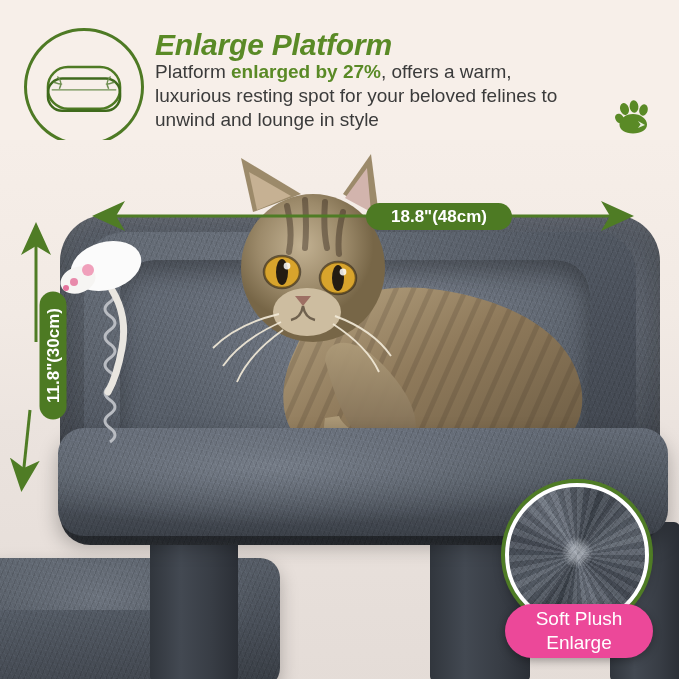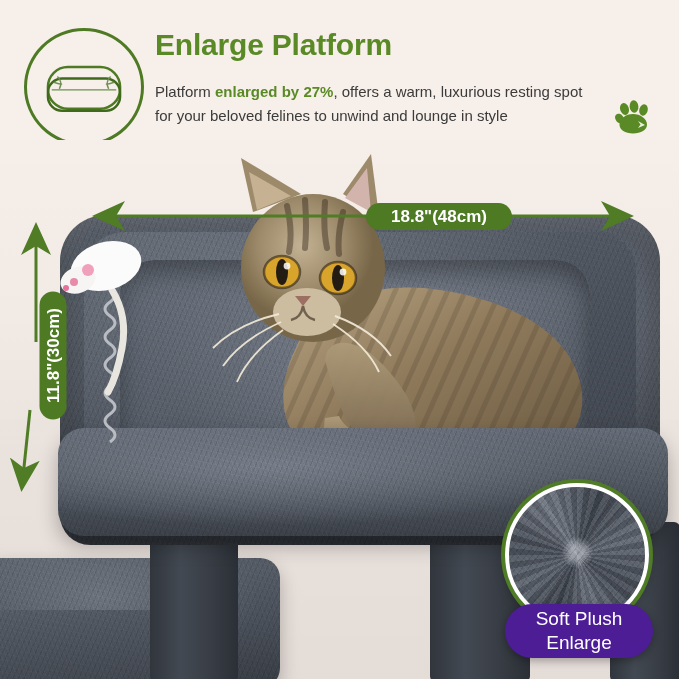--- a/index.html
+++ b/index.html
@@ -16,24 +16,25 @@
     position:absolute;left:24px;top:28px;width:120px;height:118px;
     border:3px solid #4e7a24;border-radius:50%;
     box-sizing:border-box;
   }
   .hdr-icon svg{position:absolute;left:0;top:0;width:100%;height:100%;}
 
   .hdr-title{
     position:absolute;left:155px;top:28px;
     font-size:30px;font-weight:bold;color:#5a8a26;letter-spacing:-0.2px;
     white-space:nowrap;
+    font-style:italic;
   }
   .hdr-body{
-    position:absolute;left:155px;top:80px;width:430px;
-    font-size:15px;line-height:24px;color:#3b3b3b;
+    position:absolute;left:155px;top:60px;width:430px;
+    font-size:19px;line-height:24px;color:#3b3b3b;
   }
   .hdr-body b{color:#5a8a26;font-weight:bold;}
 
   .paw{
     position:absolute;left:612px;top:97px;width:42px;height:42px;
   }
   .paw svg{width:100%;height:100%;display:block;}
 
   
   .photo{
@@ -169,21 +170,21 @@
   }
   .badge-circle .fur2{
     position:absolute;inset:0;
     background-image:
       repeating-linear-gradient(48deg, rgba(255,255,255,.07) 0 1px, rgba(0,0,0,0) 1px 4px),
       repeating-linear-gradient(-52deg, rgba(0,0,0,.12) 0 1px, rgba(0,0,0,0) 1px 5px);
     mix-blend-mode:overlay;
   }
   .badge-pill{
     position:absolute;left:505px;top:604px;width:148px;height:54px;
-    background:#4c1d95;border-radius:999px;
+    background:#ec4899;border-radius:999px;
     display:flex;flex-direction:column;align-items:center;justify-content:center;
     color:#fff;font-size:19px;line-height:24px;text-align:center;
     box-shadow:0 3px 9px rgba(0,0,0,.3);
   }
 </style>
 </head>
 <body>
 
 <div id="stage">
 

